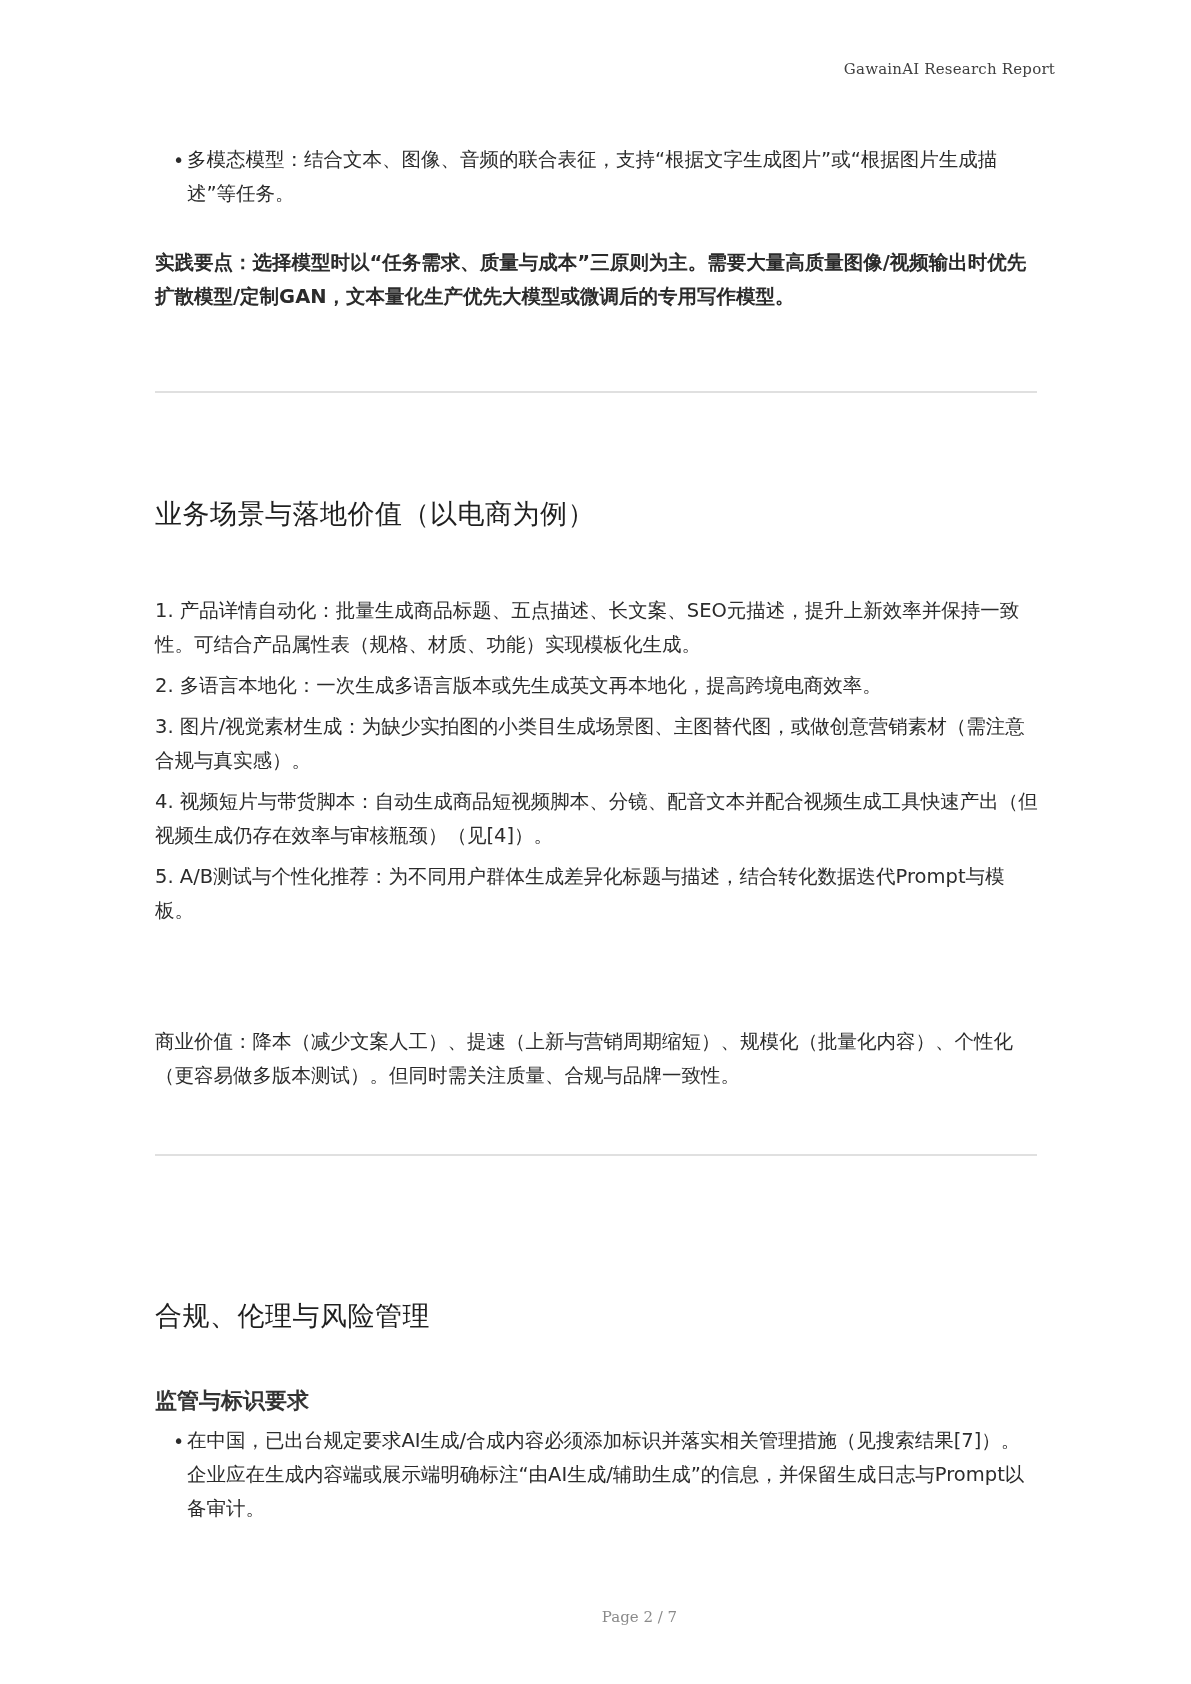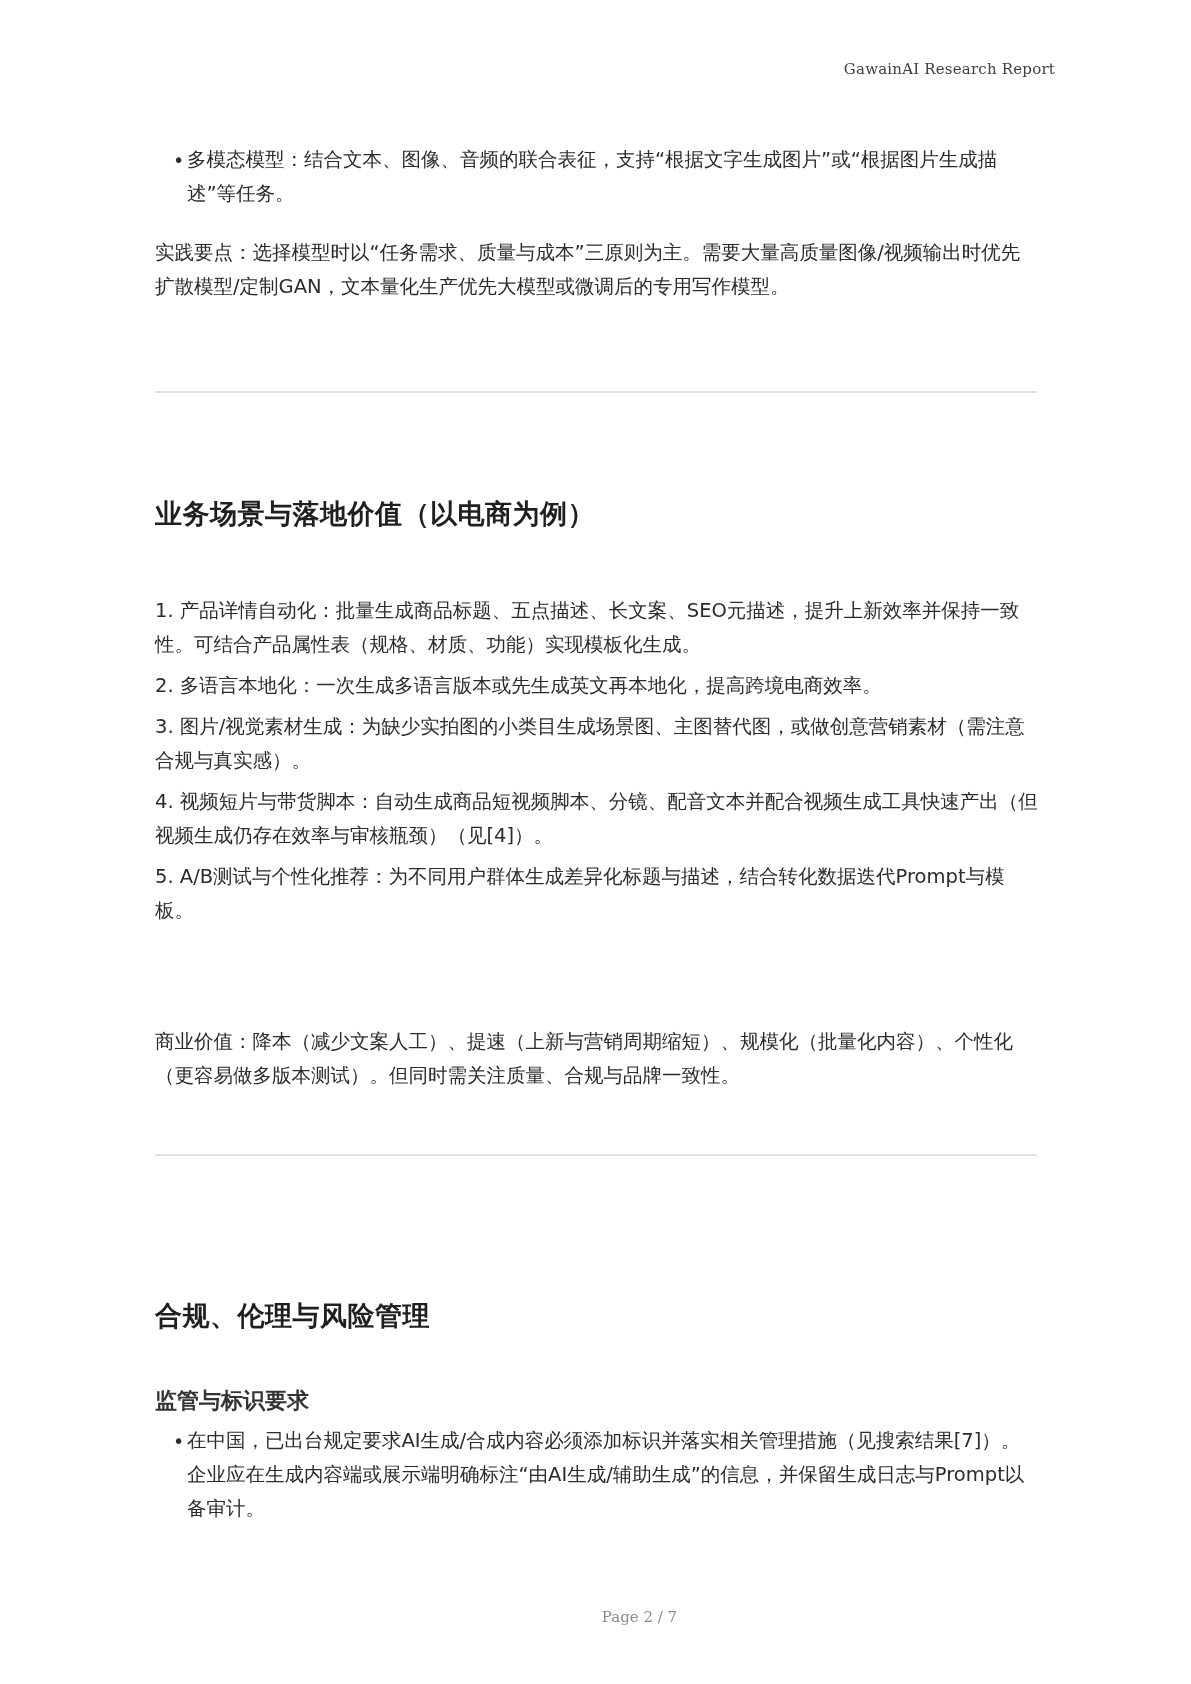--- a/index.html
+++ b/index.html
@@ -4,39 +4,39 @@
 <style>
   html, body { margin: 0; padding: 0; background: #ffffff; }
   body { width: 1191px; height: 1684px; position: relative; overflow: hidden;
          font-family: "DejaVu Sans", "Liberation Sans", sans-serif; color: #2b2b2b; }
   .running-header { position: absolute; top: 60px; right: 136px; font-family: "DejaVu Serif", "Liberation Serif", serif;
          font-size: 15px; color: #404040; letter-spacing: 0.2px; }
   .p { font-size: 19.5px; line-height: 34px; color: #2b2b2b; margin: 0; }
   .bullet { position: relative; padding-left: 32px; }
   .bullet .dot { position: absolute; left: 18px; top: 0; font-size: 19px; color: #2b2b2b; }
   .hr { position: absolute; left: 155px; width: 882px; height: 0; border-top: 2px solid #e0e0e0; }
-  .h2 { position: absolute; left: 155px; font-size: 27px; font-weight: bold; color: #1f1f1f; margin: 0; letter-spacing: 0.5px; }
+  .h2 { position: absolute; left: 155px; font-size: 27px; font-weight: normal; color: #1f1f1f; margin: 0; letter-spacing: 0.5px; }
   .h3 { position: absolute; left: 155px; font-size: 22px; font-weight: bold; color: #333333; margin: 0; }
   .abs { position: absolute; left: 155px; width: 883px; }
   .page-footer { position: absolute; top: 1608px; left: 0; width: 1191px; text-align: center;
          font-family: "DejaVu Serif", "Liberation Serif", serif; font-size: 15px; color: #8a8a8a; padding-left: 44px; }
 </style>
 </head>
 <body>
 
 <div class="running-header">GawainAI Research Report</div>
 
 <div class="abs" style="top:143px;">
   <p class="p bullet">
     <span class="dot">•</span>
     <span>多模态模型：结合文本、图像、音频的联合表征，支持“根据文字生成图片”或“根据图片生成描述”等任务。</span>
   </p>
 </div>
 
-<p class="p abs" style="top:236px;">实践要点：选择模型时以“任务需求、质量与成本”三原则为主。需要大量高质量图像/视频输出时优先扩散模型/定制GAN，文本量化生产优先大模型或微调后的专用写作模型。</p>
+<p class="p abs" style="top:246px;font-weight:bold;">实践要点：选择模型时以“任务需求、质量与成本”三原则为主。需要大量高质量图像/视频输出时优先扩散模型/定制GAN，文本量化生产优先大模型或微调后的专用写作模型。</p>
 
 <div class="hr" style="top:391px;"></div>
 
 <h2 class="h2" style="top:496px;">业务场景与落地价值（以电商为例）</h2>
 
 <div class="abs" style="top:594px;">
   <p class="p" style="margin-bottom:7px;">1. 产品详情自动化：批量生成商品标题、五点描述、长文案、SEO元描述，提升上新效率并保持一致性。可结合产品属性表（规格、材质、功能）实现模板化生成。</p>
   <p class="p" style="margin-bottom:7px;">2. 多语言本地化：一次生成多语言版本或先生成英文再本地化，提高跨境电商效率。</p>
   <p class="p" style="margin-bottom:7px;">3. 图片/视觉素材生成：为缺少实拍图的小类目生成场景图、主图替代图，或做创意营销素材（需注意合规与真实感）。</p>
   <p class="p" style="margin-bottom:7px;">4. 视频短片与带货脚本：自动生成商品短视频脚本、分镜、配音文本并配合视频生成工具快速产出（但视频生成仍存在效率与审核瓶颈）（见[4]）。</p>

